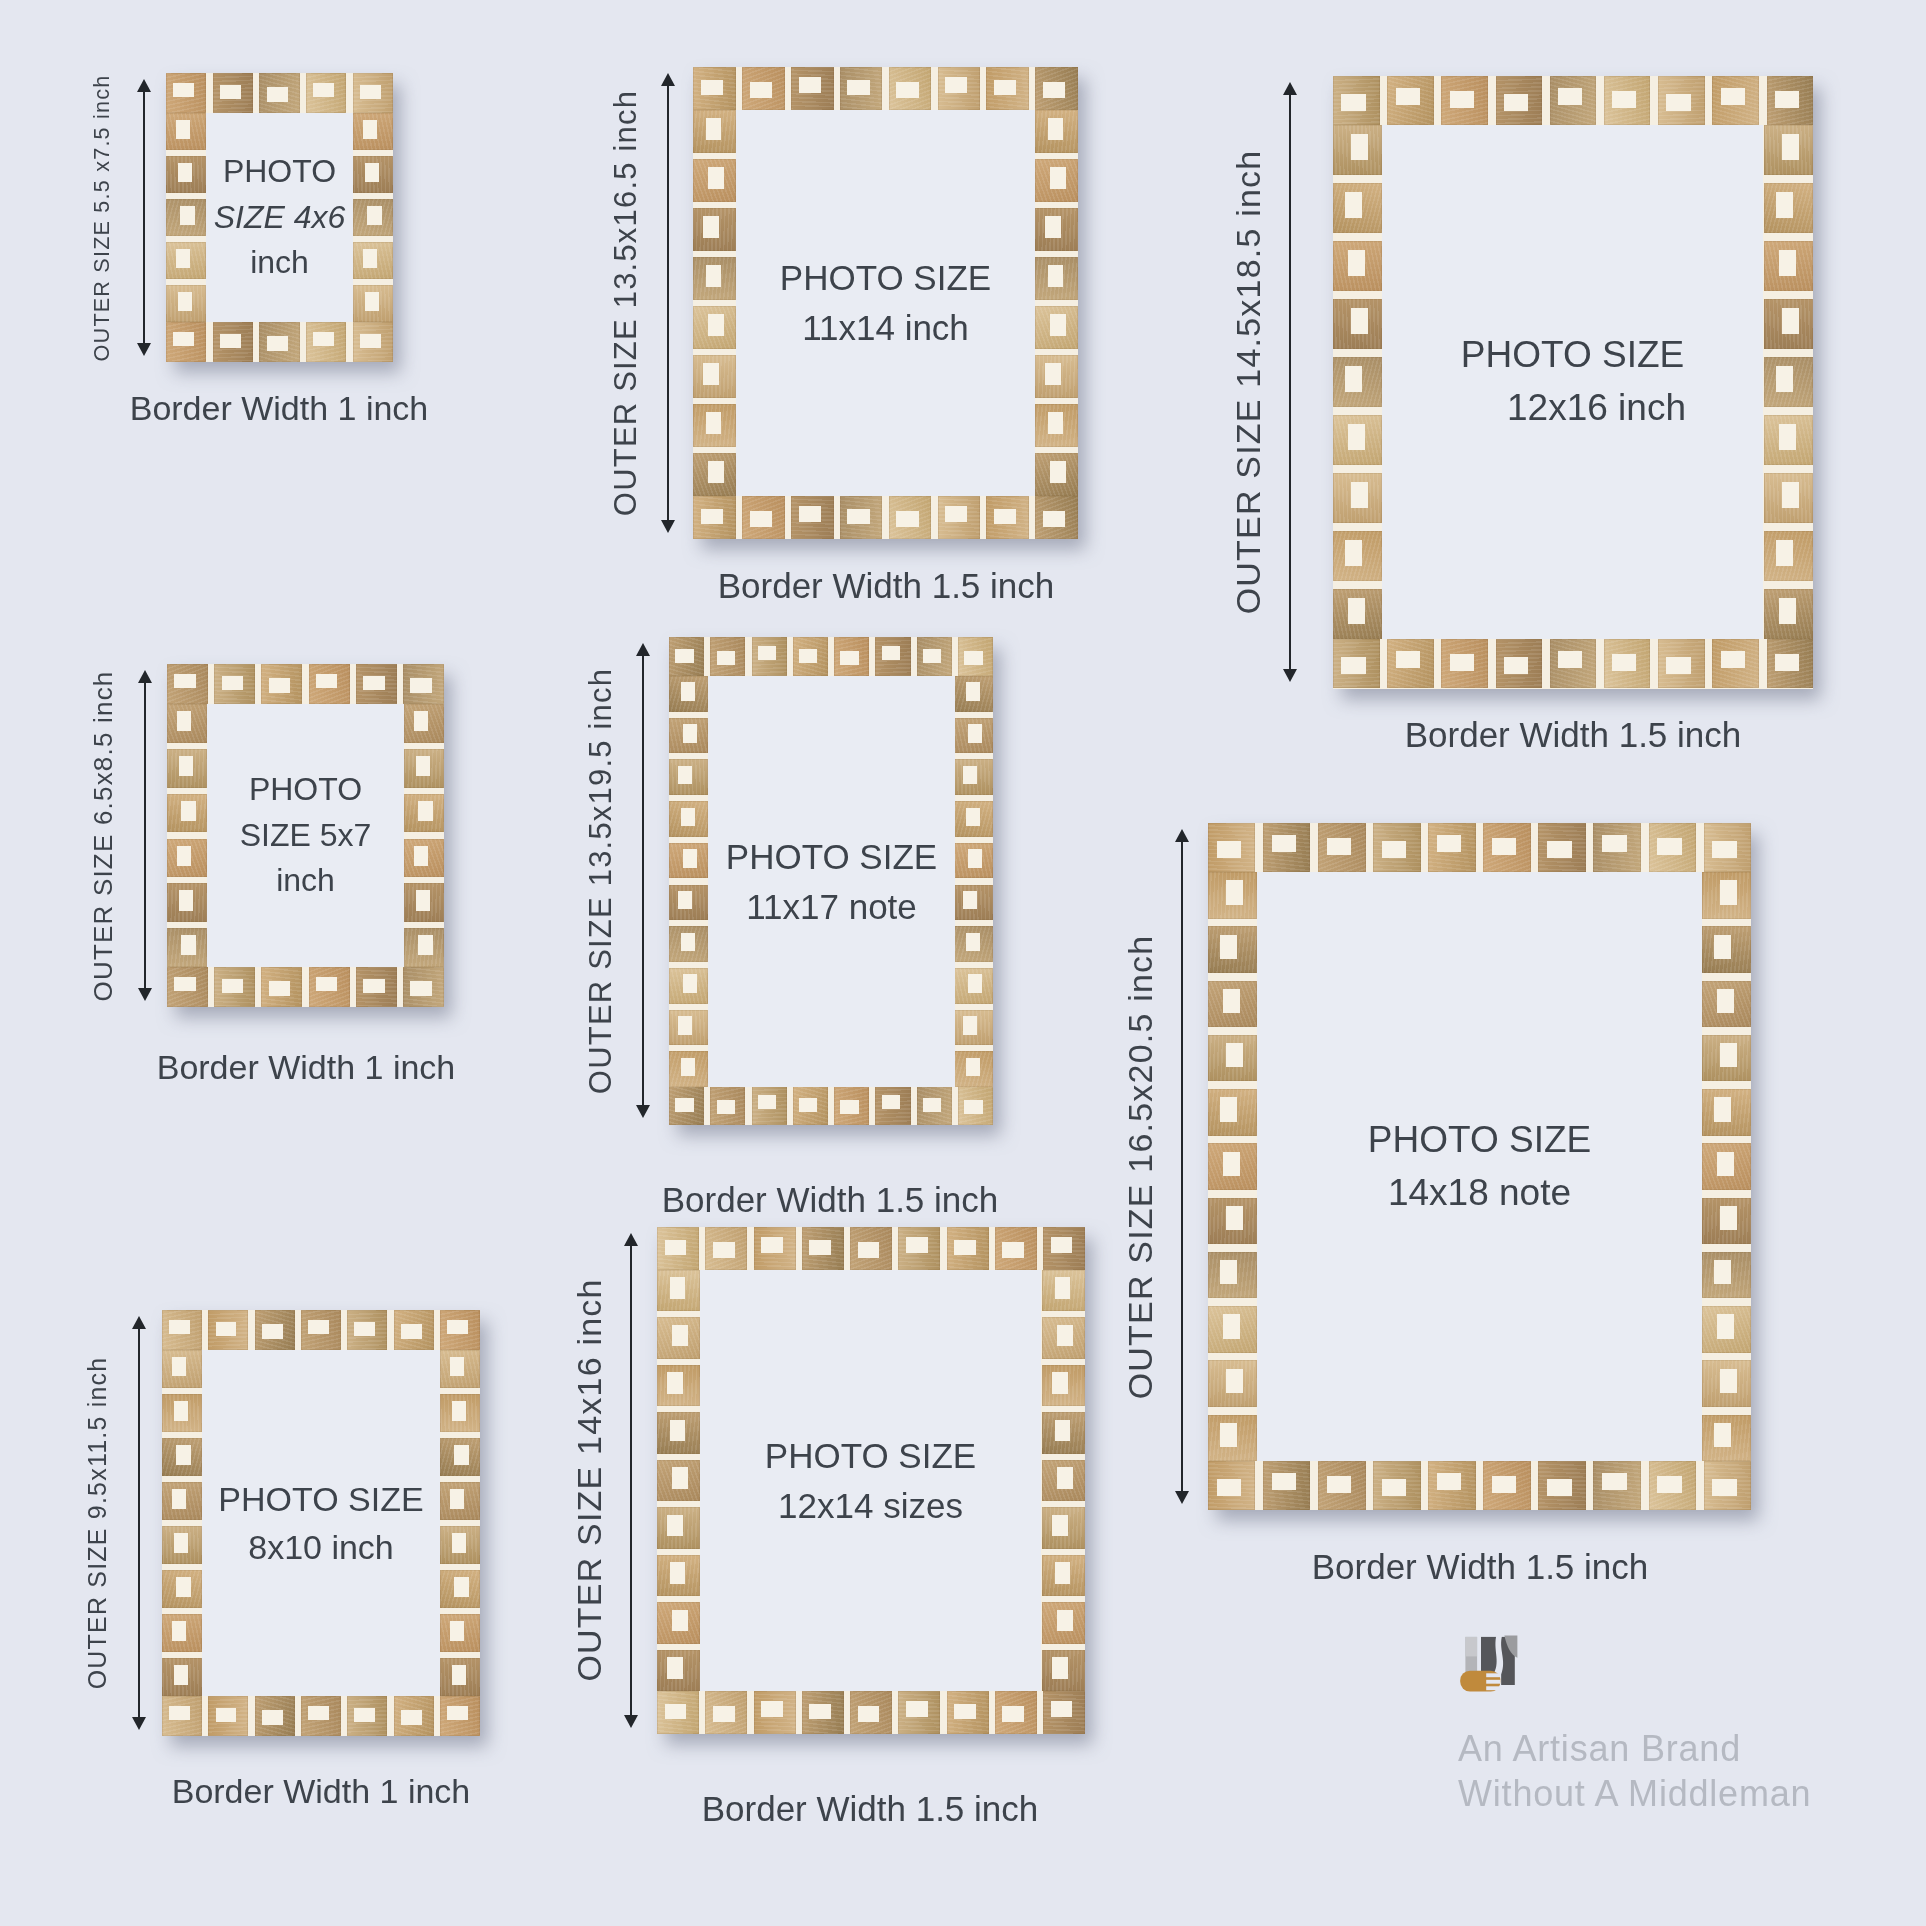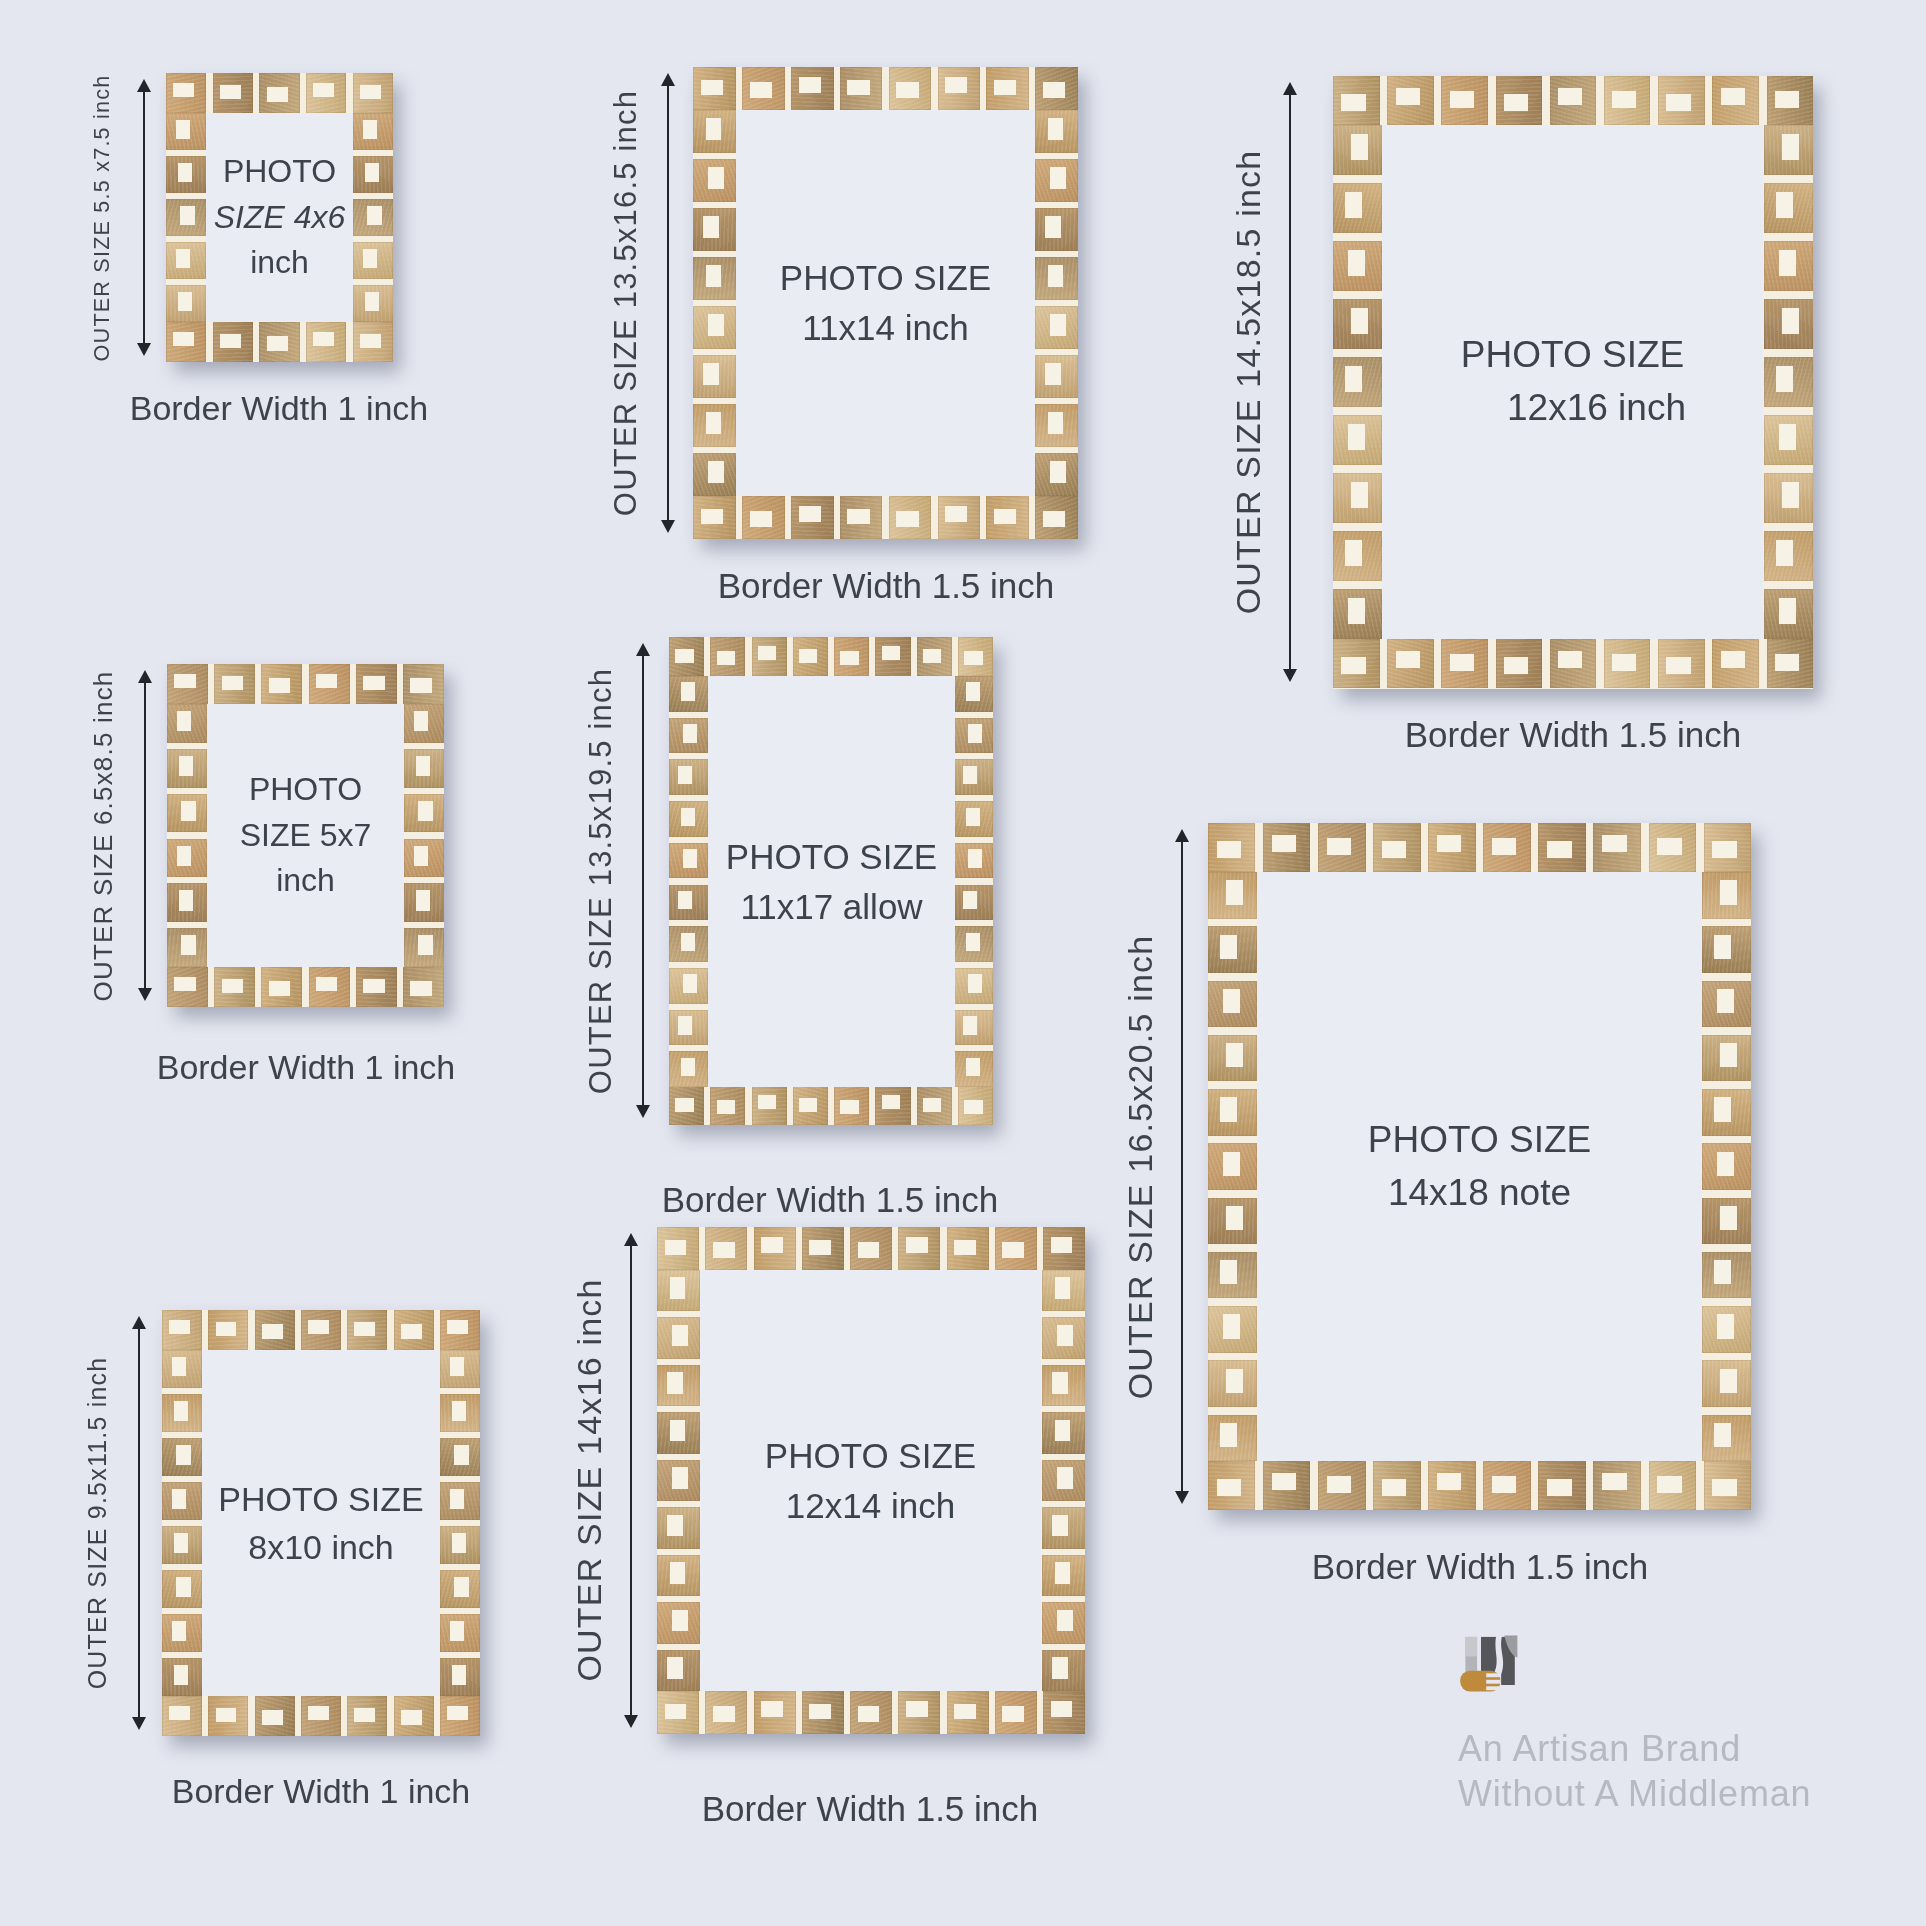--- a/index.html
+++ b/index.html
@@ -632,21 +632,21 @@
             </div>
             <div class="cell" style="background: repeating-linear-gradient(268deg, rgba(255, 255, 255, 0.1) 0px, rgba(255, 255, 255, 0.1) 1.5px, rgba(0, 0, 0, 0) 1.5px, rgba(0, 0, 0, 0) 3.9px), linear-gradient(178deg, rgb(216, 189, 146), rgb(191, 159, 111));">
               <span class="inset" style="top: 18%; height: 52%; left: 24%; width: 36%;"></span>
             </div>
             <div class="cell" style="background: repeating-linear-gradient(285deg, rgba(255, 255, 255, 0.1) 0px, rgba(255, 255, 255, 0.1) 1.5px, rgba(0, 0, 0, 0) 1.5px, rgba(0, 0, 0, 0) 3.9px), linear-gradient(195deg, rgb(192, 155, 102), rgb(210, 180, 136));">
               <span class="inset" style="top: 18%; height: 52%; left: 30%; width: 36%;"></span>
             </div>
           </div>
           <div class="photo" style="left: 39px; top: 39px; width: 247px; height: 411px;">
             <div class="photo-line" style="font-size: 35px;">PHOTO SIZE</div>
-            <div class="photo-line" style="font-size: 35px;">11x17 allow</div>
+            <div class="photo-line" style="font-size: 35px;">11x17 note</div>
           </div>
         </div>
         <div class="border-label" style="left: 599px; width: 462px; top: 1180px; font-size: 35px;">Border Width 1.5 inch</div>
       </div>
       <div>
         <div class="vlabel" style="left: 1140px; top: 1167px; font-size: 34px;">OUTER SIZE 16.5x20.5 inch</div>
         <div class="dim-arrow" style="left: 1174px; top: 829px; height: 675px;">
           <div class="dim-line"></div>
           <div class="dim-head top"></div>
           <div class="dim-head bottom"></div>
@@ -1025,21 +1025,21 @@
             </div>
             <div class="cell" style="background: repeating-linear-gradient(250deg, rgba(255, 255, 255, 0.1) 0px, rgba(255, 255, 255, 0.1) 1.5px, rgba(0, 0, 0, 0) 1.5px, rgba(0, 0, 0, 0) 3.9px), linear-gradient(160deg, rgb(207, 169, 122), rgb(185, 143, 94));">
               <span class="inset" style="top: 18%; height: 52%; left: 36%; width: 36%;"></span>
             </div>
             <div class="cell" style="background: repeating-linear-gradient(272deg, rgba(255, 255, 255, 0.1) 0px, rgba(255, 255, 255, 0.1) 1.5px, rgba(0, 0, 0, 0) 1.5px, rgba(0, 0, 0, 0) 3.9px), linear-gradient(182deg, rgb(181, 148, 104), rgb(156, 125, 85));">
               <span class="inset" style="top: 18%; height: 52%; left: 24%; width: 36%;"></span>
             </div>
           </div>
           <div class="photo" style="left: 43px; top: 43px; width: 341px; height: 421px;">
             <div class="photo-line" style="font-size: 35px;">PHOTO SIZE</div>
-            <div class="photo-line" style="font-size: 35px;">12x14 inch</div>
+            <div class="photo-line" style="font-size: 35px;">12x14 sizes</div>
           </div>
         </div>
         <div class="border-label" style="left: 639px; width: 462px; top: 1789px; font-size: 35px;">Border Width 1.5 inch</div>
       </div>
     </div>
 
   <div class="brand-logo">
     <svg width="65" height="77" viewBox="0 0 100 100">
       <rect x="16" y="6" width="18" height="62" fill="#b3b4b8"></rect>
       <rect x="16" y="6" width="18" height="30" fill="#c7c8cc"></rect>

